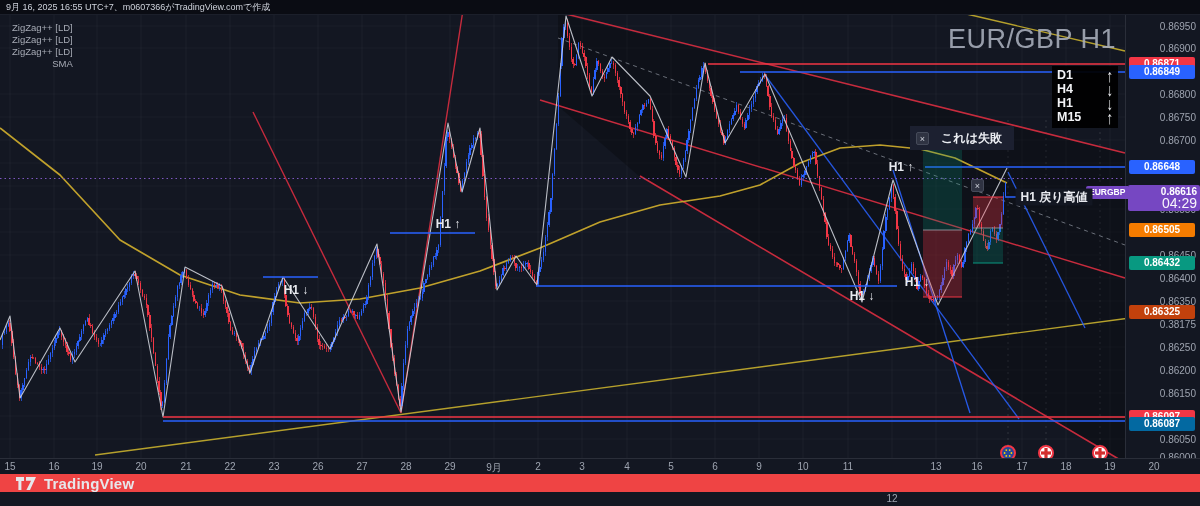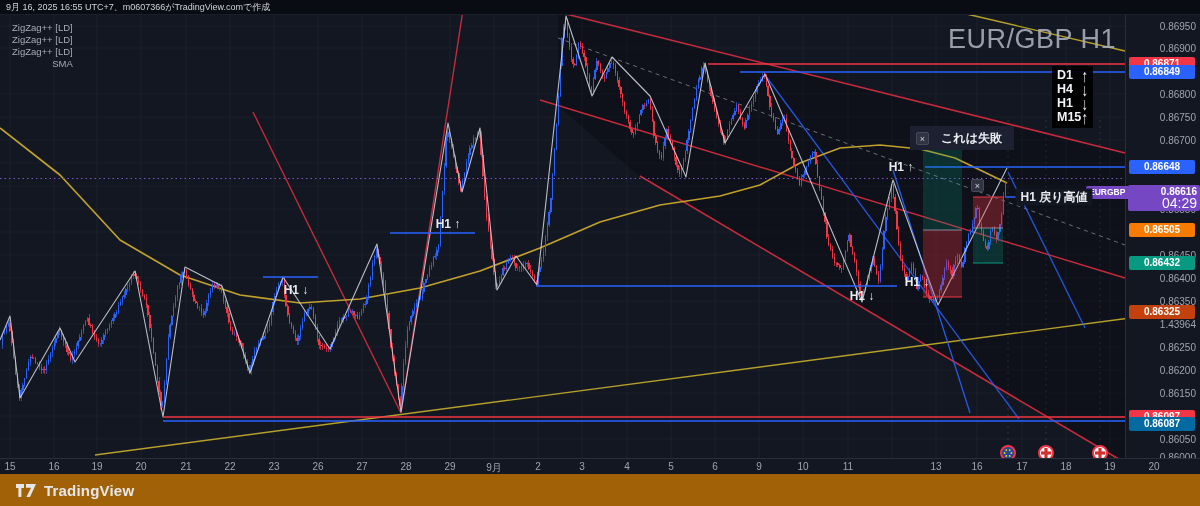--- a/index.html
+++ b/index.html
@@ -5,21 +5,21 @@
   html,body{margin:0;padding:0;background:#000;}
   #app{position:relative;width:1200px;height:506px;background:#131722;overflow:hidden;
        font-family:"Liberation Sans",sans-serif;}
   #topbar{position:absolute;left:0;top:0;width:1200px;height:14px;background:#0a0c13;
           border-bottom:1px solid #1b1f2a;z-index:30;}
   #topbar .ts{position:absolute;left:6px;top:1px;font-size:9px;color:#cfd3dc;white-space:nowrap;}
   #legend{position:absolute;left:12px;top:22px;z-index:25;text-align:right;}
   #legend .row{font-size:9.5px;color:#a7abb5;line-height:12px;height:12px;}
   #watermark{position:absolute;right:84px;top:24px;z-index:5;font-size:27px;font-weight:500;
              color:#aab0bd;opacity:.88;letter-spacing:.5px;}
-  #mtf{position:absolute;left:1052px;top:66px;width:41px;height:62px;background:rgba(0,0,0,.93);
+  #mtf{position:absolute;left:1052px;top:66px;width:66px;height:62px;background:rgba(0,0,0,.93);
        z-index:26;padding:2px 5px;box-sizing:border-box;}
   #mtf .mrow{display:flex;justify-content:space-between;align-items:center;height:14px;
        color:#f2f3f6;font-size:12.5px;font-weight:bold;}
   #mtf .arr{font-size:13px;transform:scaleY(1.35);display:inline-block;}
   #chartsvg{position:absolute;left:0;top:0;z-index:4;}
   .anno{position:absolute;z-index:22;color:#e8eaef;font-size:12px;font-weight:bold;
         transform:translate(-50%,-50%);white-space:nowrap;}
   .anno.bg{background:#131722;padding:0 5px;}
   #note{position:absolute;left:910px;top:126px;width:104px;height:24px;background:#1c2030;
         z-index:24;display:flex;align-items:center;}
@@ -35,21 +35,21 @@
           font-size:10px;font-weight:bold;text-align:center;line-height:14px;transform:translateY(-50%);}
   #pcur{position:absolute;left:-40px;top:171px;width:114px;height:26px;z-index:21;display:flex;}
   #pcur .tag{background:#7647c2;color:#fff;font-size:8.5px;font-weight:bold;height:13px;
              line-height:13px;padding:0 3px;margin-top:1px;border-radius:2px 0 0 2px;}
   #pcur .pv{background:#7647c2;color:#fff;flex:1;border-radius:2px;padding:0 3px;}
   #pcur .pv .a{font-size:10px;font-weight:bold;line-height:13px;text-align:right;}
   #pcur .pv .b{font-size:14px;line-height:11px;text-align:right;opacity:.95;}
   #taxis{position:absolute;left:0;top:458px;width:1200px;height:16px;background:#131722;
          border-top:1px solid #2a2e39;z-index:20;}
   .ttick{position:absolute;top:2px;font-size:10px;color:#9ea4b0;transform:translateX(-50%);}
-  #footer{position:absolute;left:0;top:474px;width:1200px;height:32px;background:#a16207;z-index:30;
+  #footer{position:absolute;left:0;top:474px;width:1200px;height:18px;background:#ef4444;z-index:30;
           display:flex;align-items:center;}
   #footer .logo{display:flex;align-items:center;margin-left:16px;}
   #footer .brand{color:#e6e7ea;font-size:15px;font-weight:bold;margin-left:7px;letter-spacing:.2px;}
 </style>
 </head>
 <body>
 
 <div id="app">
   <div id="topbar">
     <div class="ts">9月 16, 2025 16:55 UTC+7、m0607366がTradingView.comで作成</div>
@@ -1307,21 +1307,21 @@
     </div>
   <div class="ptick" style="top: 12px;">0.86950</div>
       <div class="ptick" style="top: 34px;">0.86900</div>
       <div class="ptick" style="top: 80px;">0.86800</div>
       <div class="ptick" style="top: 103px;">0.86750</div>
       <div class="ptick" style="top: 126px;">0.86700</div>
       <div class="ptick" style="top: 195px;">0.86550</div>
       <div class="ptick" style="top: 241px;">0.86450</div>
       <div class="ptick" style="top: 264px;">0.86400</div>
       <div class="ptick" style="top: 287px;">0.86350</div>
-      <div class="ptick" style="top: 310px;">1.43964</div>
+      <div class="ptick" style="top: 310px;">0.38175</div>
       <div class="ptick" style="top: 333px;">0.86250</div>
       <div class="ptick" style="top: 356px;">0.86200</div>
       <div class="ptick" style="top: 379px;">0.86150</div>
       <div class="ptick" style="top: 425px;">0.86050</div>
       <div class="ptick" style="top: 443px;">0.86000</div>
       <div class="plabel" style="top: 50px; background: rgb(242, 54, 69);">0.86871</div>
       <div class="plabel" style="top: 58px; background: rgb(41, 98, 255);">0.86849</div>
       <div class="plabel" style="top: 153px; background: rgb(41, 98, 255);">0.86648</div>
       <div class="plabel" style="top: 183px; background: rgb(242, 54, 69);">0.86578</div>
       <div class="plabel" style="top: 216px; background: rgb(245, 124, 0);">0.86505</div>

